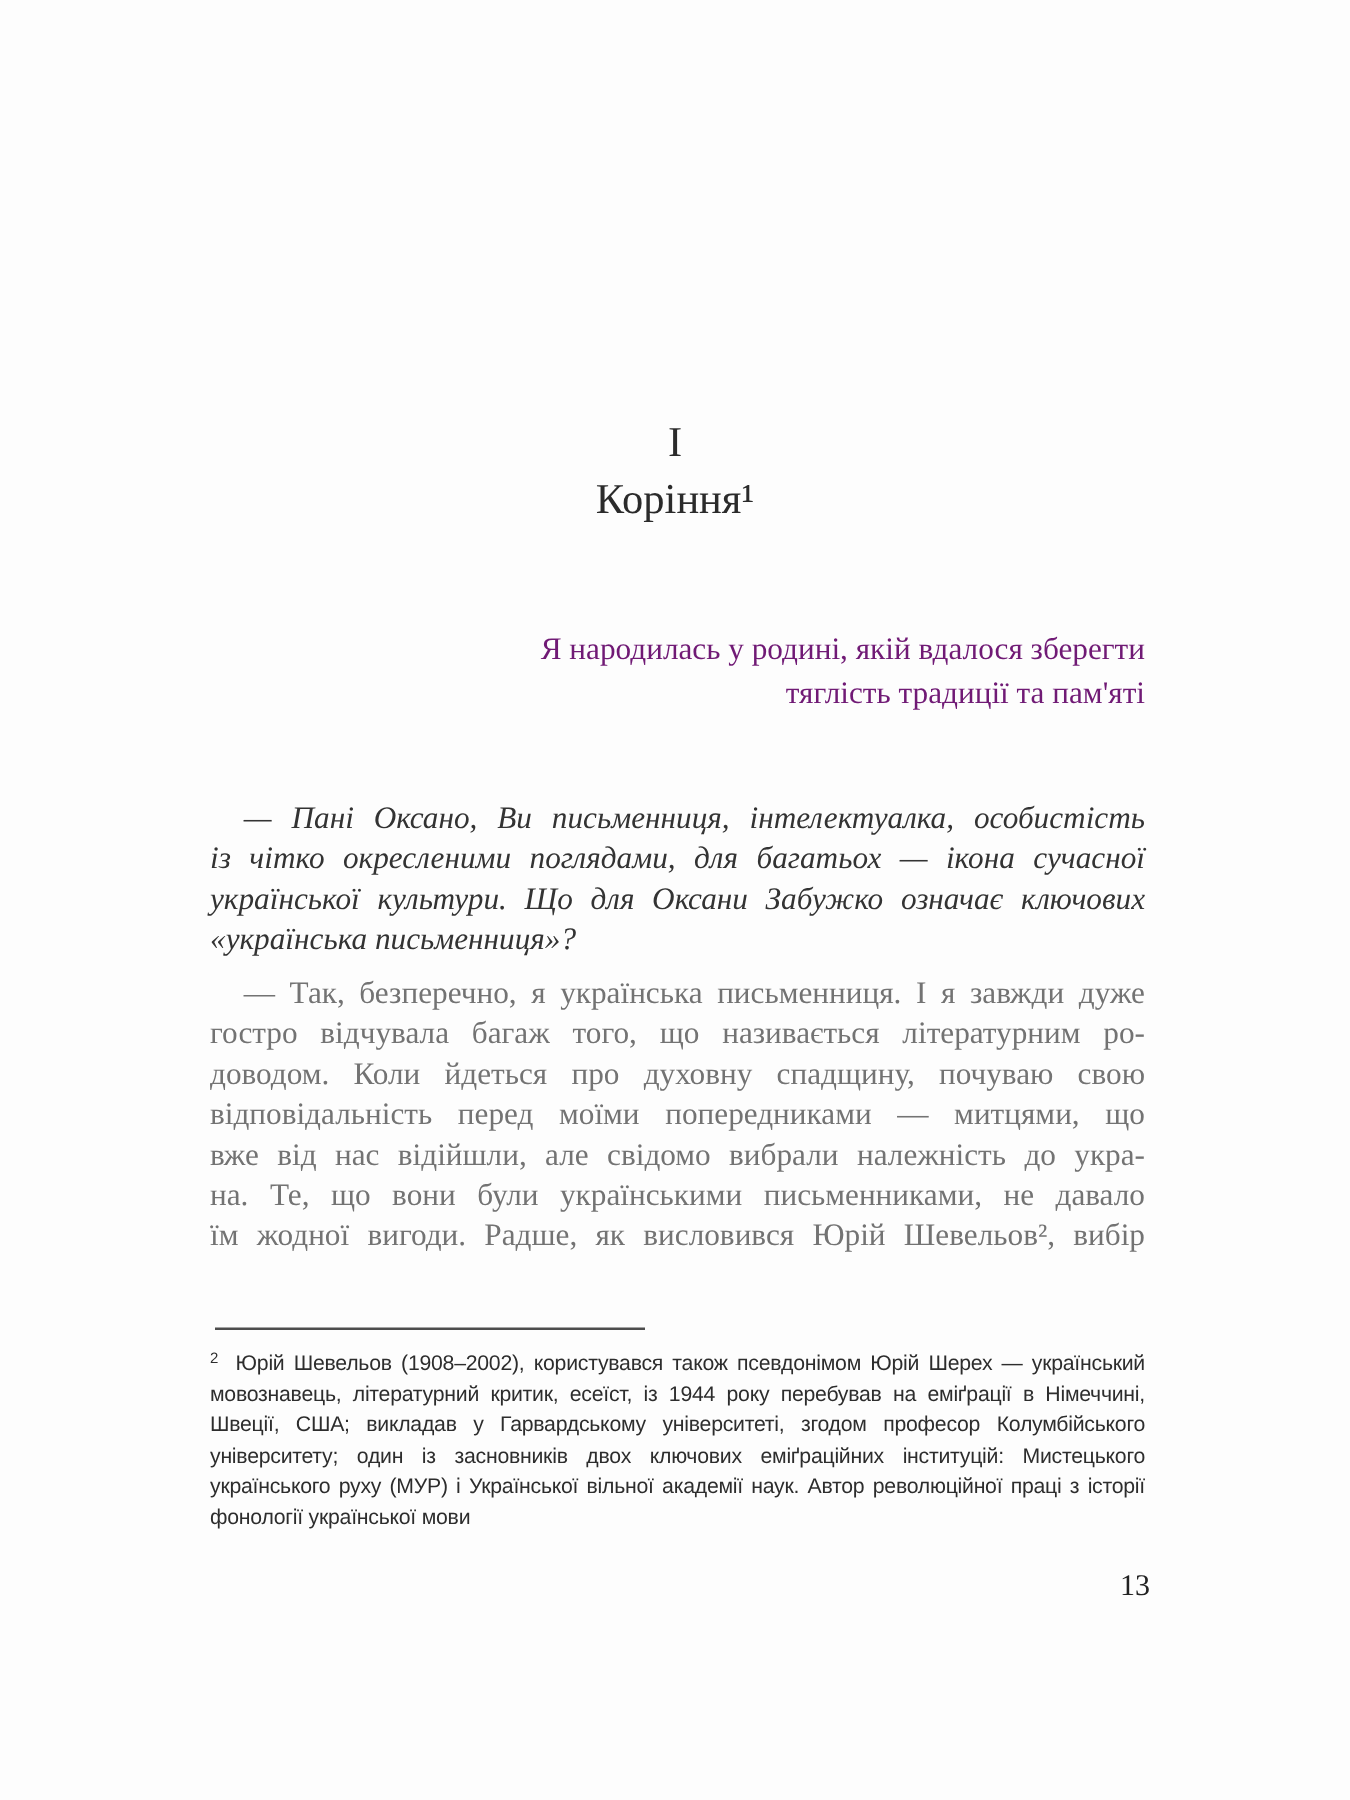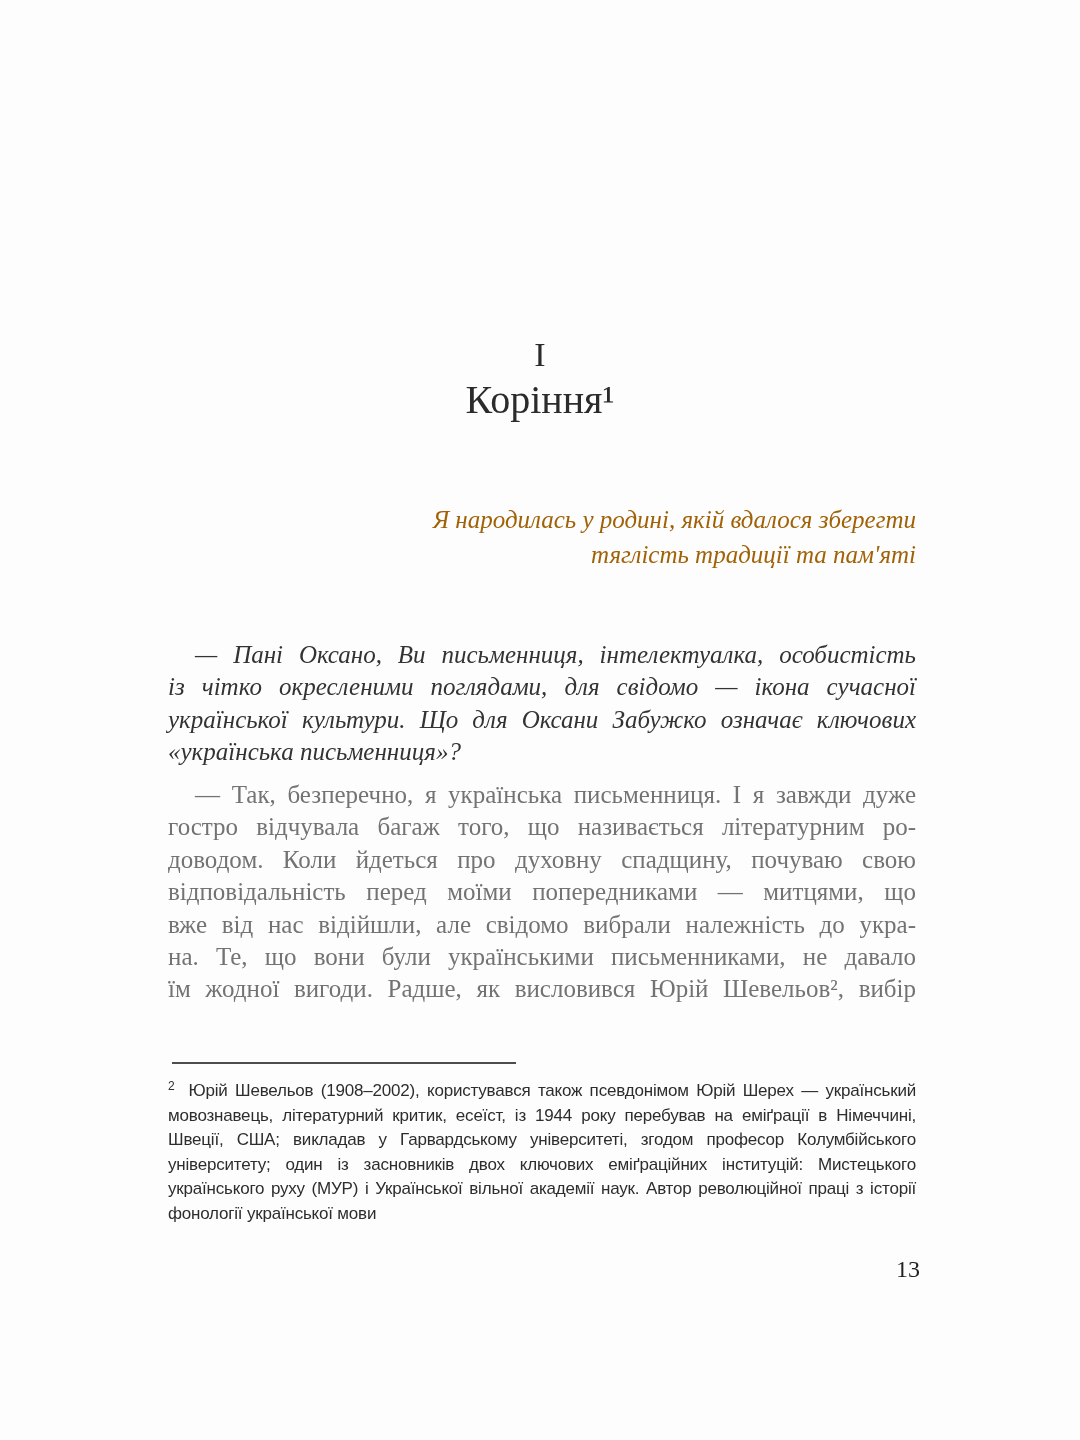--- a/index.html
+++ b/index.html
@@ -26,39 +26,38 @@
     width: 1080px;
     text-align: center;
   }
   .chapter-number {
     font-size: 34px;
     line-height: 38px;
     color: #2b2b2b;
   }
   .chapter-title {
     margin-top: 6px;
-    font-size: 40px;
+    font-size: 34px;
     line-height: 40px;
     color: #2b2b2b;
   }
 
   
   .textcol {
     position: absolute;
     left: 168px;
     width: 748px;
   }
 
   
   .epigraph {
     top: 502px;
-    font-style: italic;
     font-size: 25px;
     line-height: 35px;
-    color: #a16207;
+    color: #701a75;
   }
 
   
   .para {
     font-size: 25px;
     line-height: 32.4px;
   }
   .question {
     top: 639px;
     font-style: italic;
@@ -127,21 +126,21 @@
     <div class="chapter-title">Коріння¹</div>
   </header>
 
   <div class="textcol epigraph">
       <div class="tline right">Я народилась у родині, якій вдалося зберегти</div>
       <div class="tline right">тяглість традиції та пам'яті</div>
     </div>
 
   <div class="textcol para question">
       <div class="tline just">— Пані Оксано, Ви письменниця, інтелектуалка, особистість</div>
-      <div class="tline just">із чітко окресленими поглядами, для свідомо — ікона сучасної</div>
+      <div class="tline just">із чітко окресленими поглядами, для багатьох — ікона сучасної</div>
       <div class="tline just">української культури. Що для Оксани Забужко означає ключових</div>
       <div class="tline">«українська письменниця»?</div>
     </div>
 
   <div class="textcol para answer">
       <div class="tline just">— Так, безперечно, я українська письменниця. І я завжди дуже</div>
       <div class="tline just">гостро відчувала багаж того, що називається літературним ро-</div>
       <div class="tline just">доводом. Коли йдеться про духовну спадщину, почуваю свою</div>
       <div class="tline just">відповідальність перед моїми попередниками — митцями, що</div>
       <div class="tline just">вже від нас відійшли, але свідомо вибрали належність до укра-</div>

